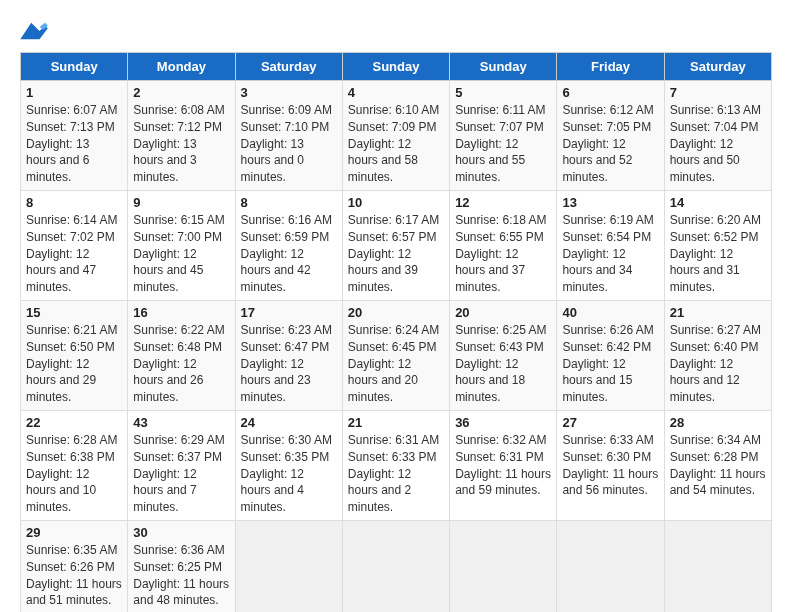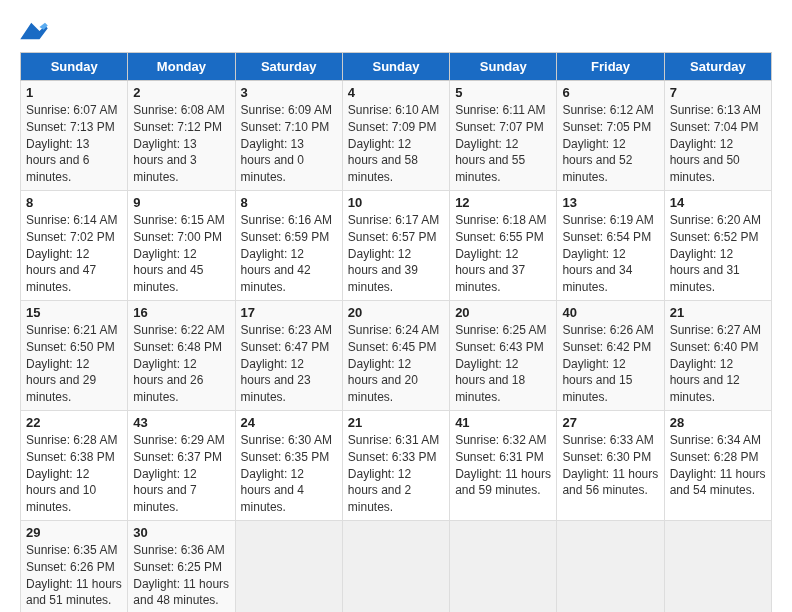--- a/index.html
+++ b/index.html
@@ -216,21 +216,21 @@
         </td>
         <td>
           <span class="day-number">24</span>
           <div class="cell-content">Sunrise: 6:30 AM<br>Sunset: 6:35 PM<br>Daylight: 12 hours and 4 minutes.</div>
         </td>
         <td>
           <span class="day-number">21</span>
           <div class="cell-content">Sunrise: 6:31 AM<br>Sunset: 6:33 PM<br>Daylight: 12 hours and 2 minutes.</div>
         </td>
         <td>
-          <span class="day-number">41</span>
+          <span class="day-number">36</span>
           <div class="cell-content">Sunrise: 6:32 AM<br>Sunset: 6:31 PM<br>Daylight: 11 hours and 59 minutes.</div>
         </td>
         <td>
           <span class="day-number">27</span>
           <div class="cell-content">Sunrise: 6:33 AM<br>Sunset: 6:30 PM<br>Daylight: 11 hours and 56 minutes.</div>
         </td>
         <td>
           <span class="day-number">28</span>
           <div class="cell-content">Sunrise: 6:34 AM<br>Sunset: 6:28 PM<br>Daylight: 11 hours and 54 minutes.</div>
         </td>

